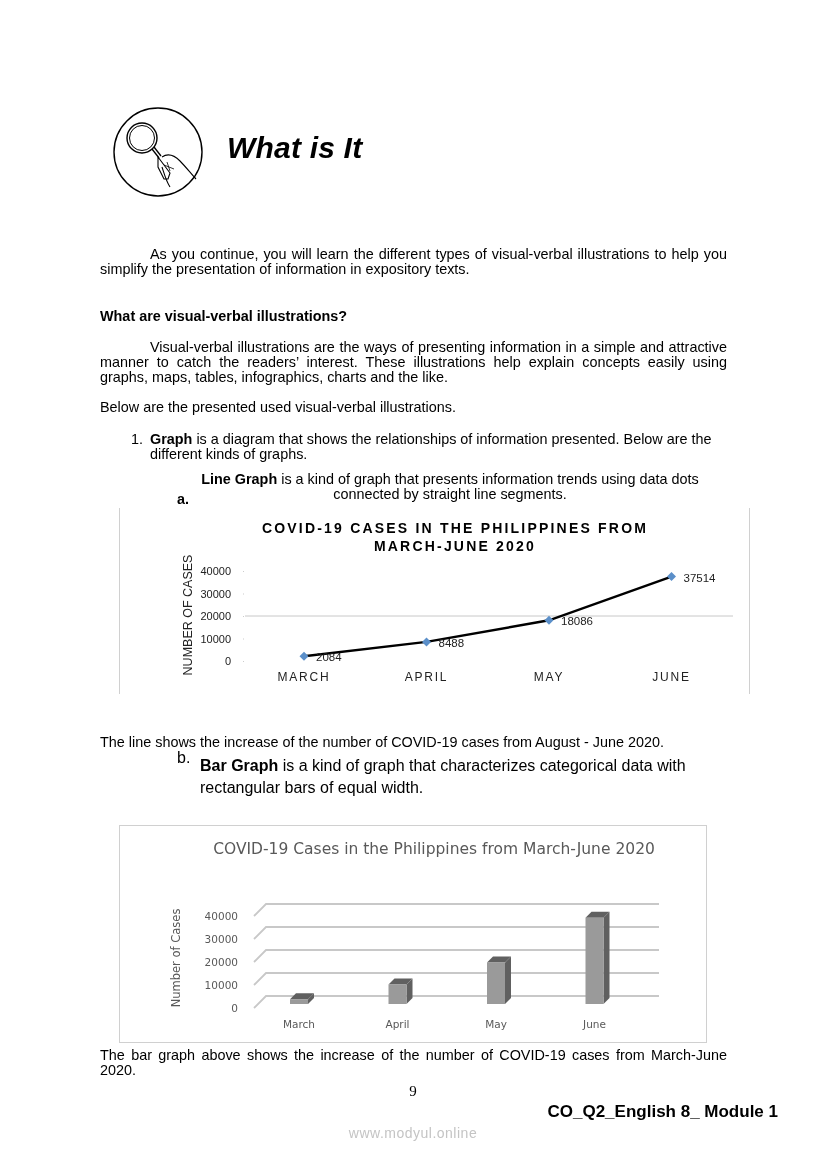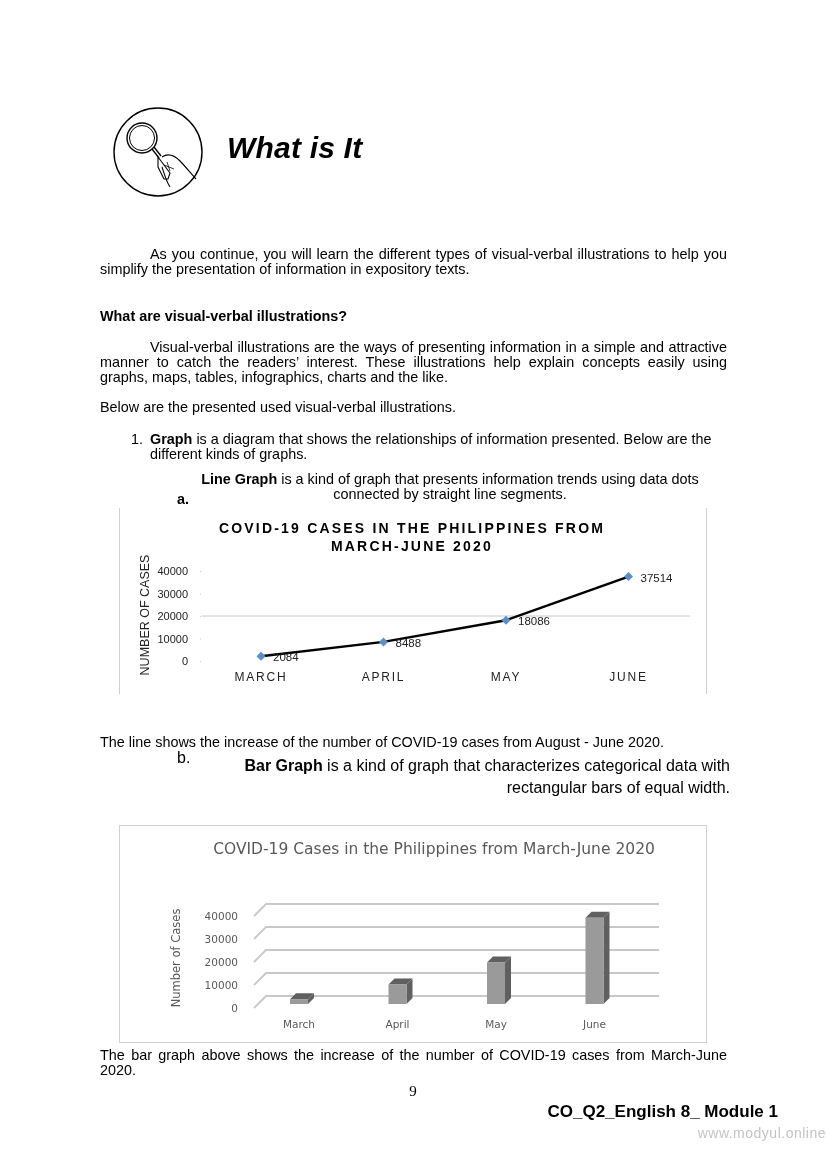--- a/index.html
+++ b/index.html
@@ -1,29 +1,29 @@
 <!DOCTYPE html>
 <html><head>
 <meta charset="utf-8">
 <style>
   html, body { margin: 0; padding: 0; background: #ffffff; }
   body { width: 826px; height: 1169px; position: relative; overflow: hidden;
          font-family: "Liberation Sans", sans-serif; color: #000; }
-  .abs { position: absolute; text-align: right; }
+  .abs { position: absolute; }
   .icon-wrap { left: 112px; top: 107px; width: 92px; height: 90px; }
   .section-title { left: 227px; top: 131px; font-size: 30px; font-weight: bold; font-style: italic; letter-spacing: 0.2px; }
   .p { font-size: 14.4px; line-height: 15px; text-align: justify; margin-top: 28px; }
   .p .indent { display: inline-block; width: 50px; }
   .bold { font-weight: bold; }
   .list-num { font-size: 14.4px; }
-  .chart-box { border-left: 1px solid #d0d0d0; border-right: 1px solid #d0d0d0; }
+  .chart-box { border-left: 1px solid #d0d0d0; border-right: 1px solid #d0d0d0; padding-left: 43px; }
   .bar-box { border: 1px solid #d0d0d0; }
   .footer-code { right: 48px; top: 1102px; font-size: 17px; font-weight: bold; }
   .page-num { left: 0; width: 826px; top: 1083px; text-align: center; font-family: "Liberation Serif", serif; font-size: 15px; }
-  .watermark { left: 0; width: 826px; top: 1125px; text-align: right; font-size: 14px; color: #c4c4c4; letter-spacing: 0.5px; }
+  .watermark { left: 0; width: 826px; top: 1125px; text-align: center; font-size: 14px; color: #c4c4c4; letter-spacing: 0.5px; }
   svg text { font-family: "Liberation Sans", sans-serif; }
   .bar-svg text { font-family: "DejaVu Sans", sans-serif; }
 </style>
 </head>
 <body>
 
 <div class="abs icon-wrap">
   <svg width="92" height="90" viewBox="0 0 92 90">
     <circle cx="46" cy="45" r="44" fill="none" stroke="#000" stroke-width="1.4"></circle>
     <circle cx="30" cy="31" r="15" fill="none" stroke="#000" stroke-width="1.4"></circle>

